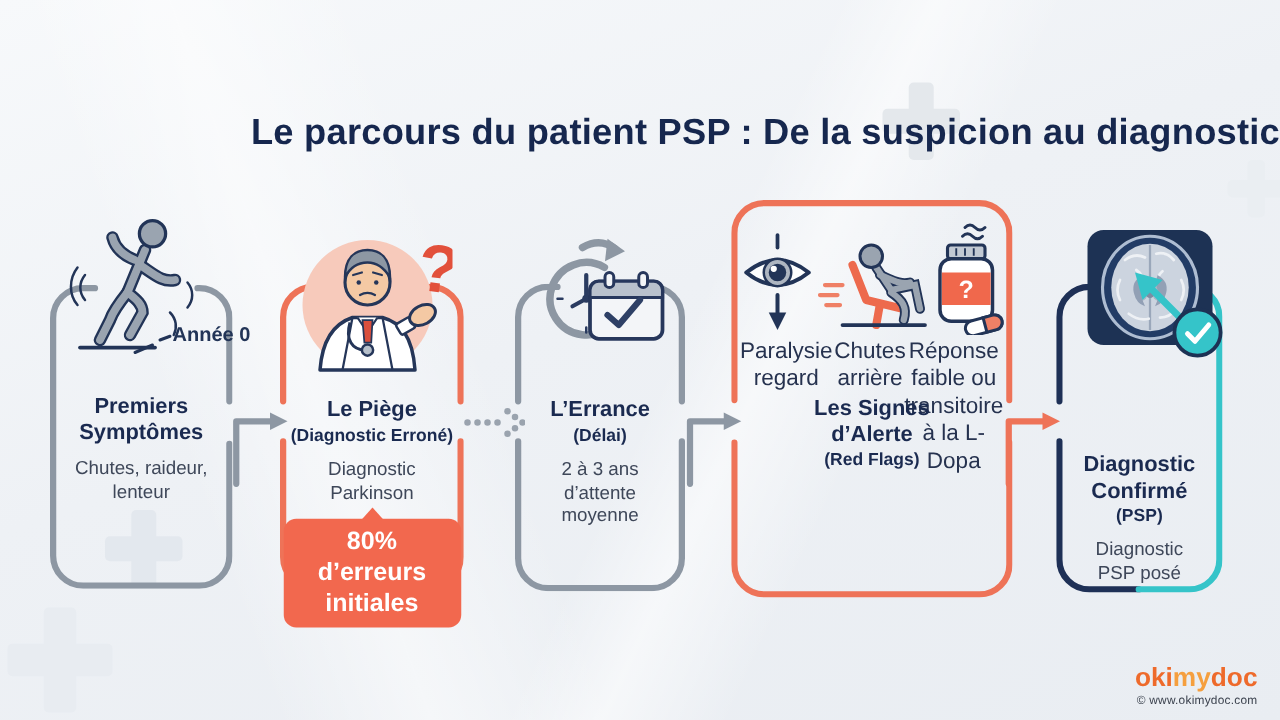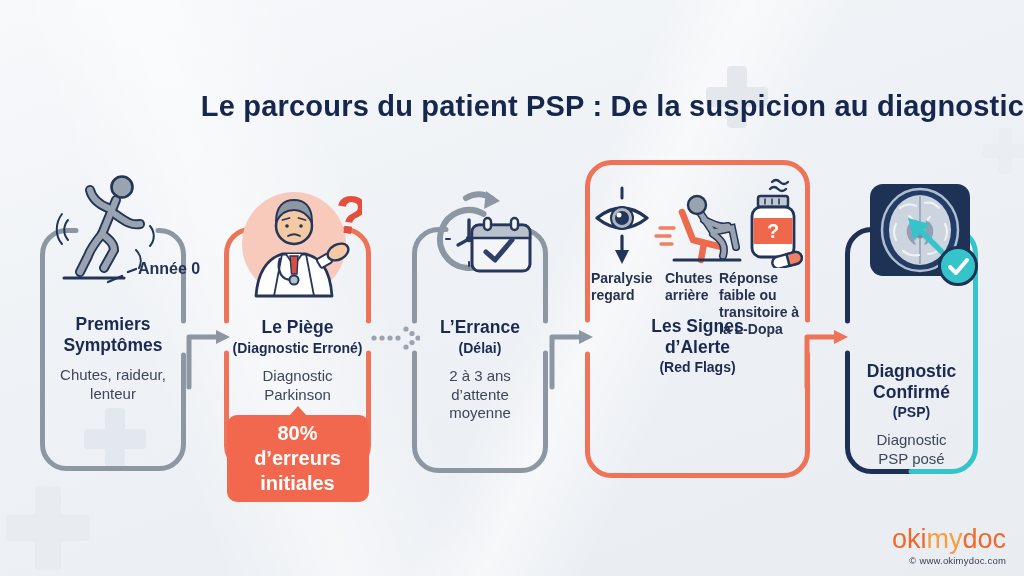--- a/index.html
+++ b/index.html
@@ -27,29 +27,29 @@
   .badge{
     position:absolute;top:188px;left:50%;transform:translateX(-50%);
     background:#f2684e;color:#fff;font-size:20px;font-weight:700;line-height:1.25;
     padding:6px 8px;border-radius:10px;width:126px;text-align:center;
   }
   .badge::before{
     content:'';position:absolute;top:-9px;left:50%;margin-left:-9px;
     border-left:9px solid transparent;border-right:9px solid transparent;border-bottom:10px solid #f2684e;
   }
   .annotation{position:absolute;font-size:16px;font-weight:700;color:#223457;}
-  .flag-label{position:absolute;font-size:14px;font-weight:700;color:#26324f;line-height:1.22;}
+  .flag-label{position:absolute;font-size:18px;font-weight:400;color:#26324f;line-height:1.22;text-align:center;}
   .icon{position:absolute;}
   .brain-card{position:absolute;left:870px;top:184px;width:100px;height:92px;border-radius:13px;background:#1d3254;}
   .check-circle{
     position:absolute;left:938px;top:246px;width:40px;height:40px;border-radius:50%;
     background:#35c4c9;border:3px solid #1d3254;box-sizing:border-box;
   }
   .footer{position:absolute;right:18px;bottom:10px;text-align:right;}
-  .logo{font-size:27px;font-weight:400;line-height:1;}
+  .logo{font-size:21px;font-weight:700;line-height:1;}
   .logo .p1,.logo .p3{color:#ee6a2b;}
   .logo .p2{color:#f59f3e;}
   .copyright{font-size:9.5px;color:#3a414d;margin-top:2px;letter-spacing:.2px;}
 </style>
 </head>
 <body>
 
 <div class="canvas">
 
   <div class="plus" style="left:706px;top:66px;width:62px;height:62px;color:#e4e8ec;"></div>

